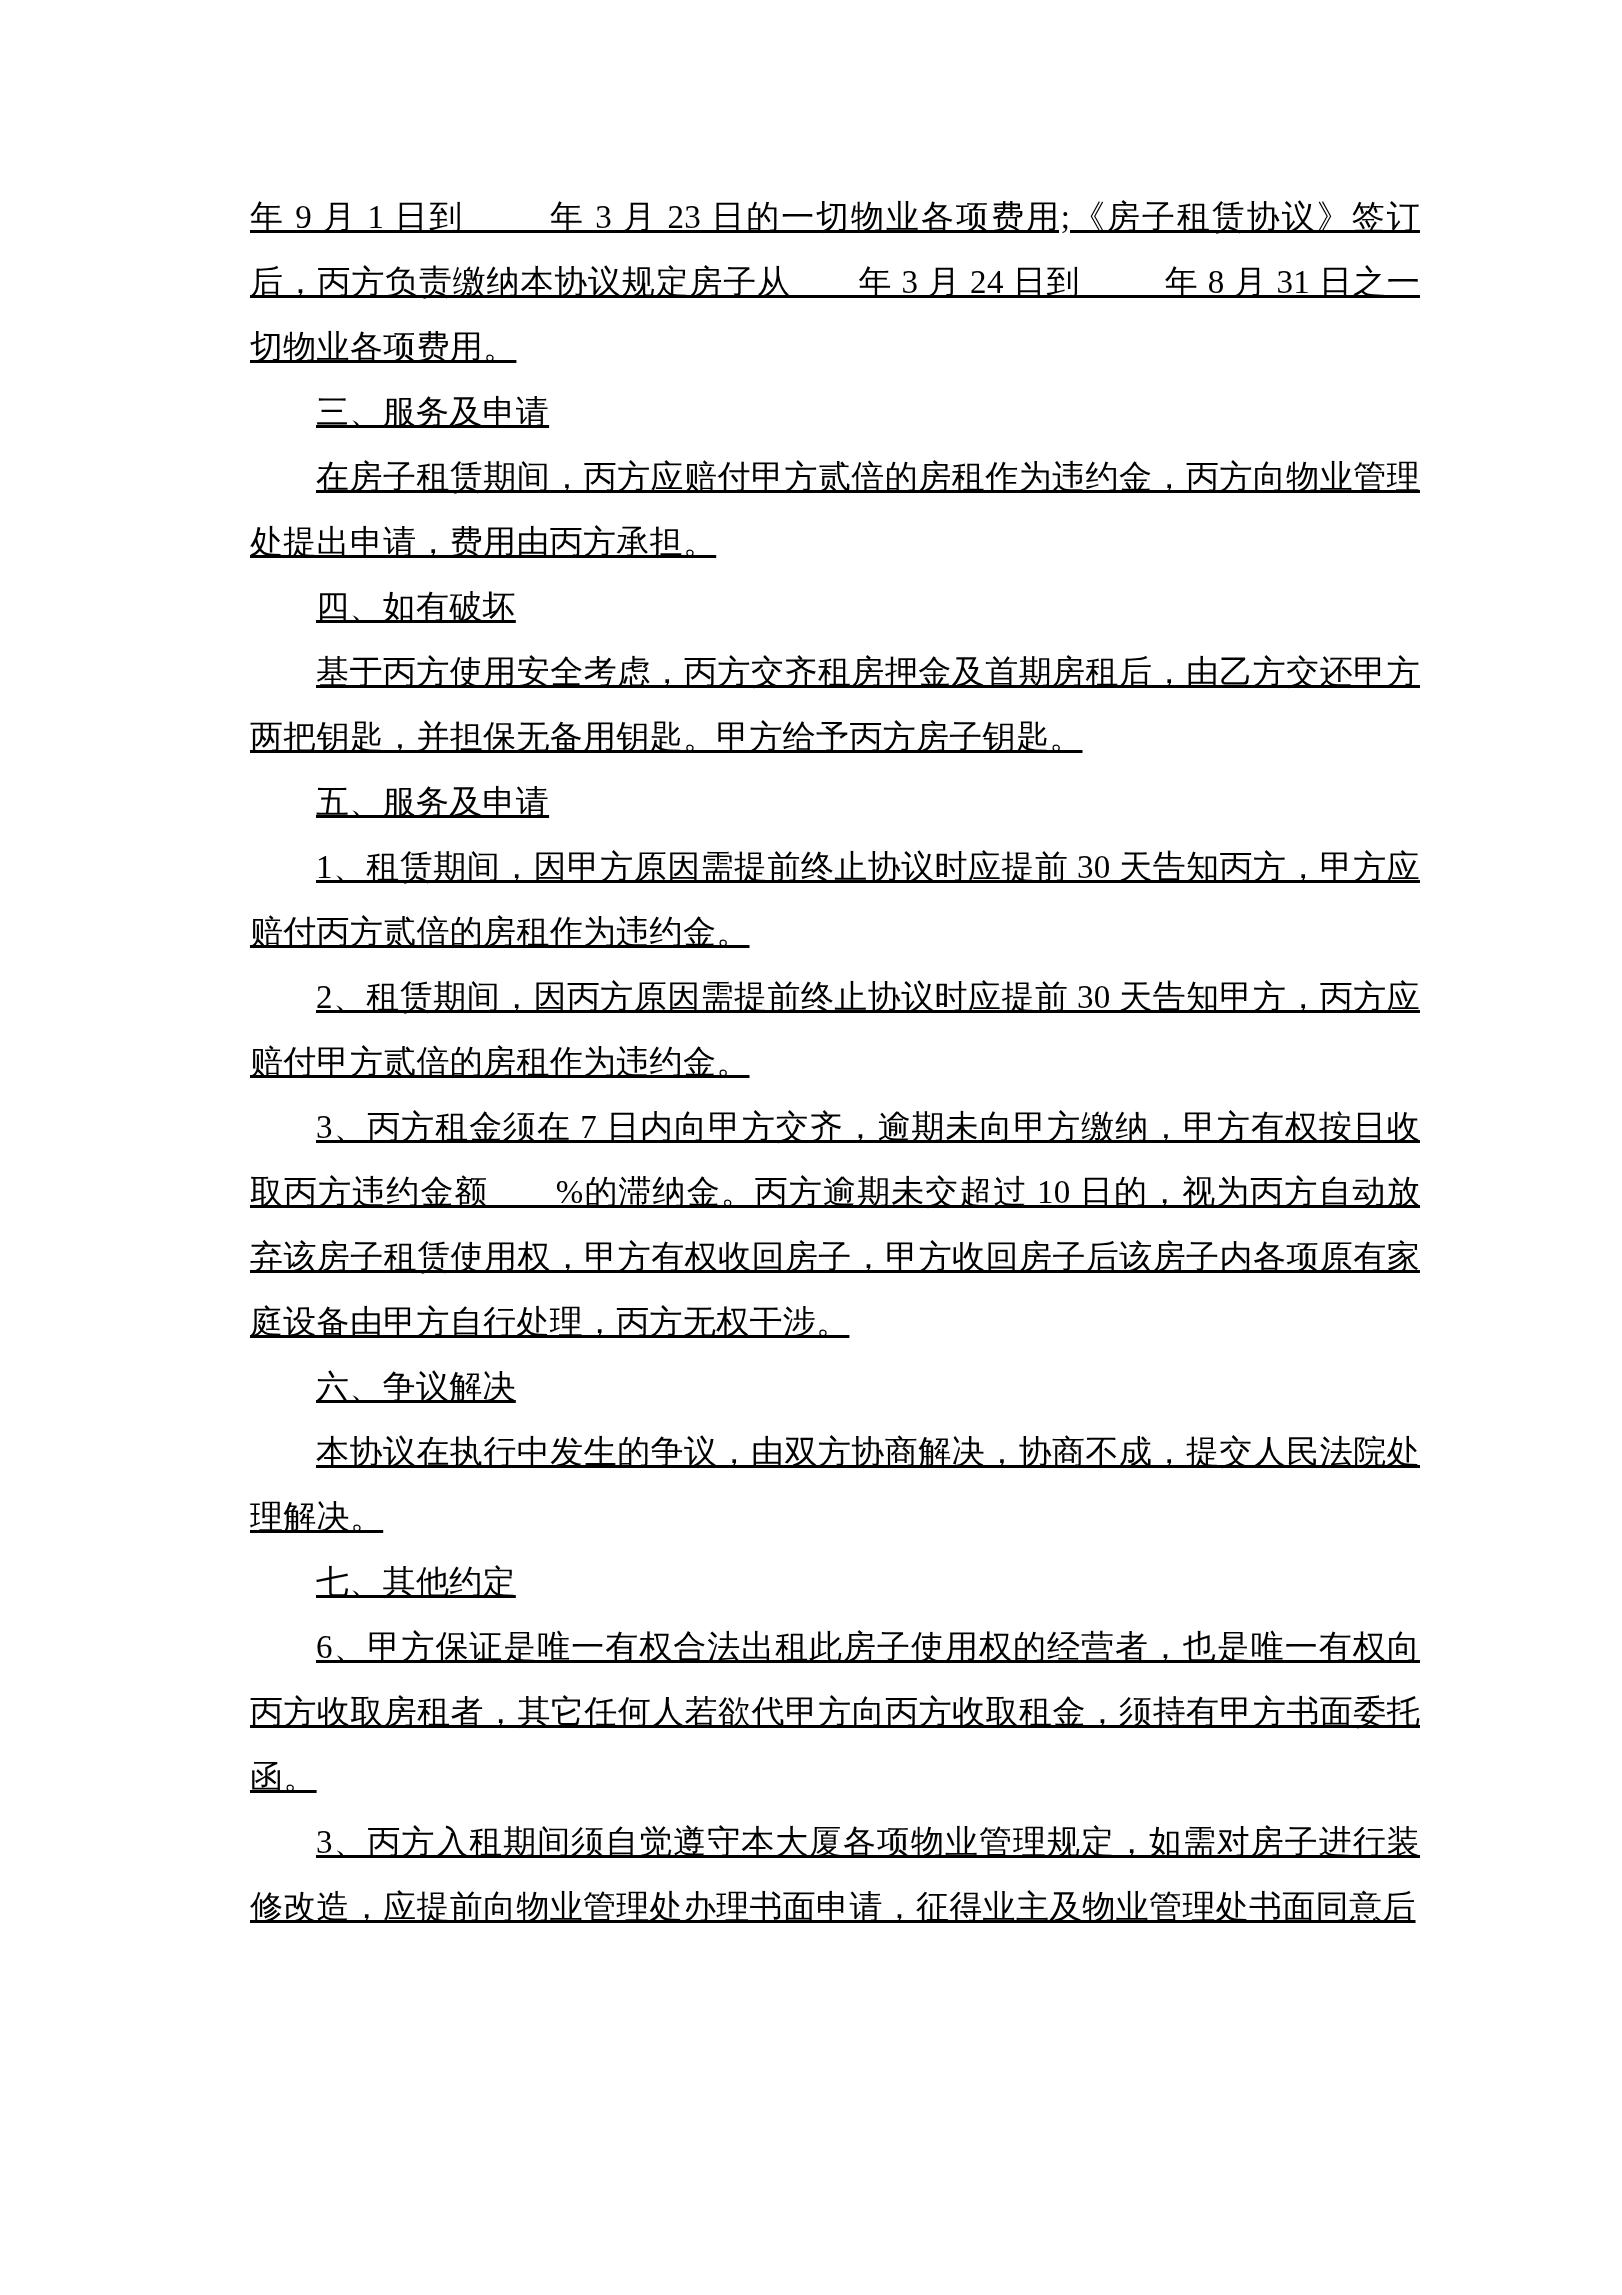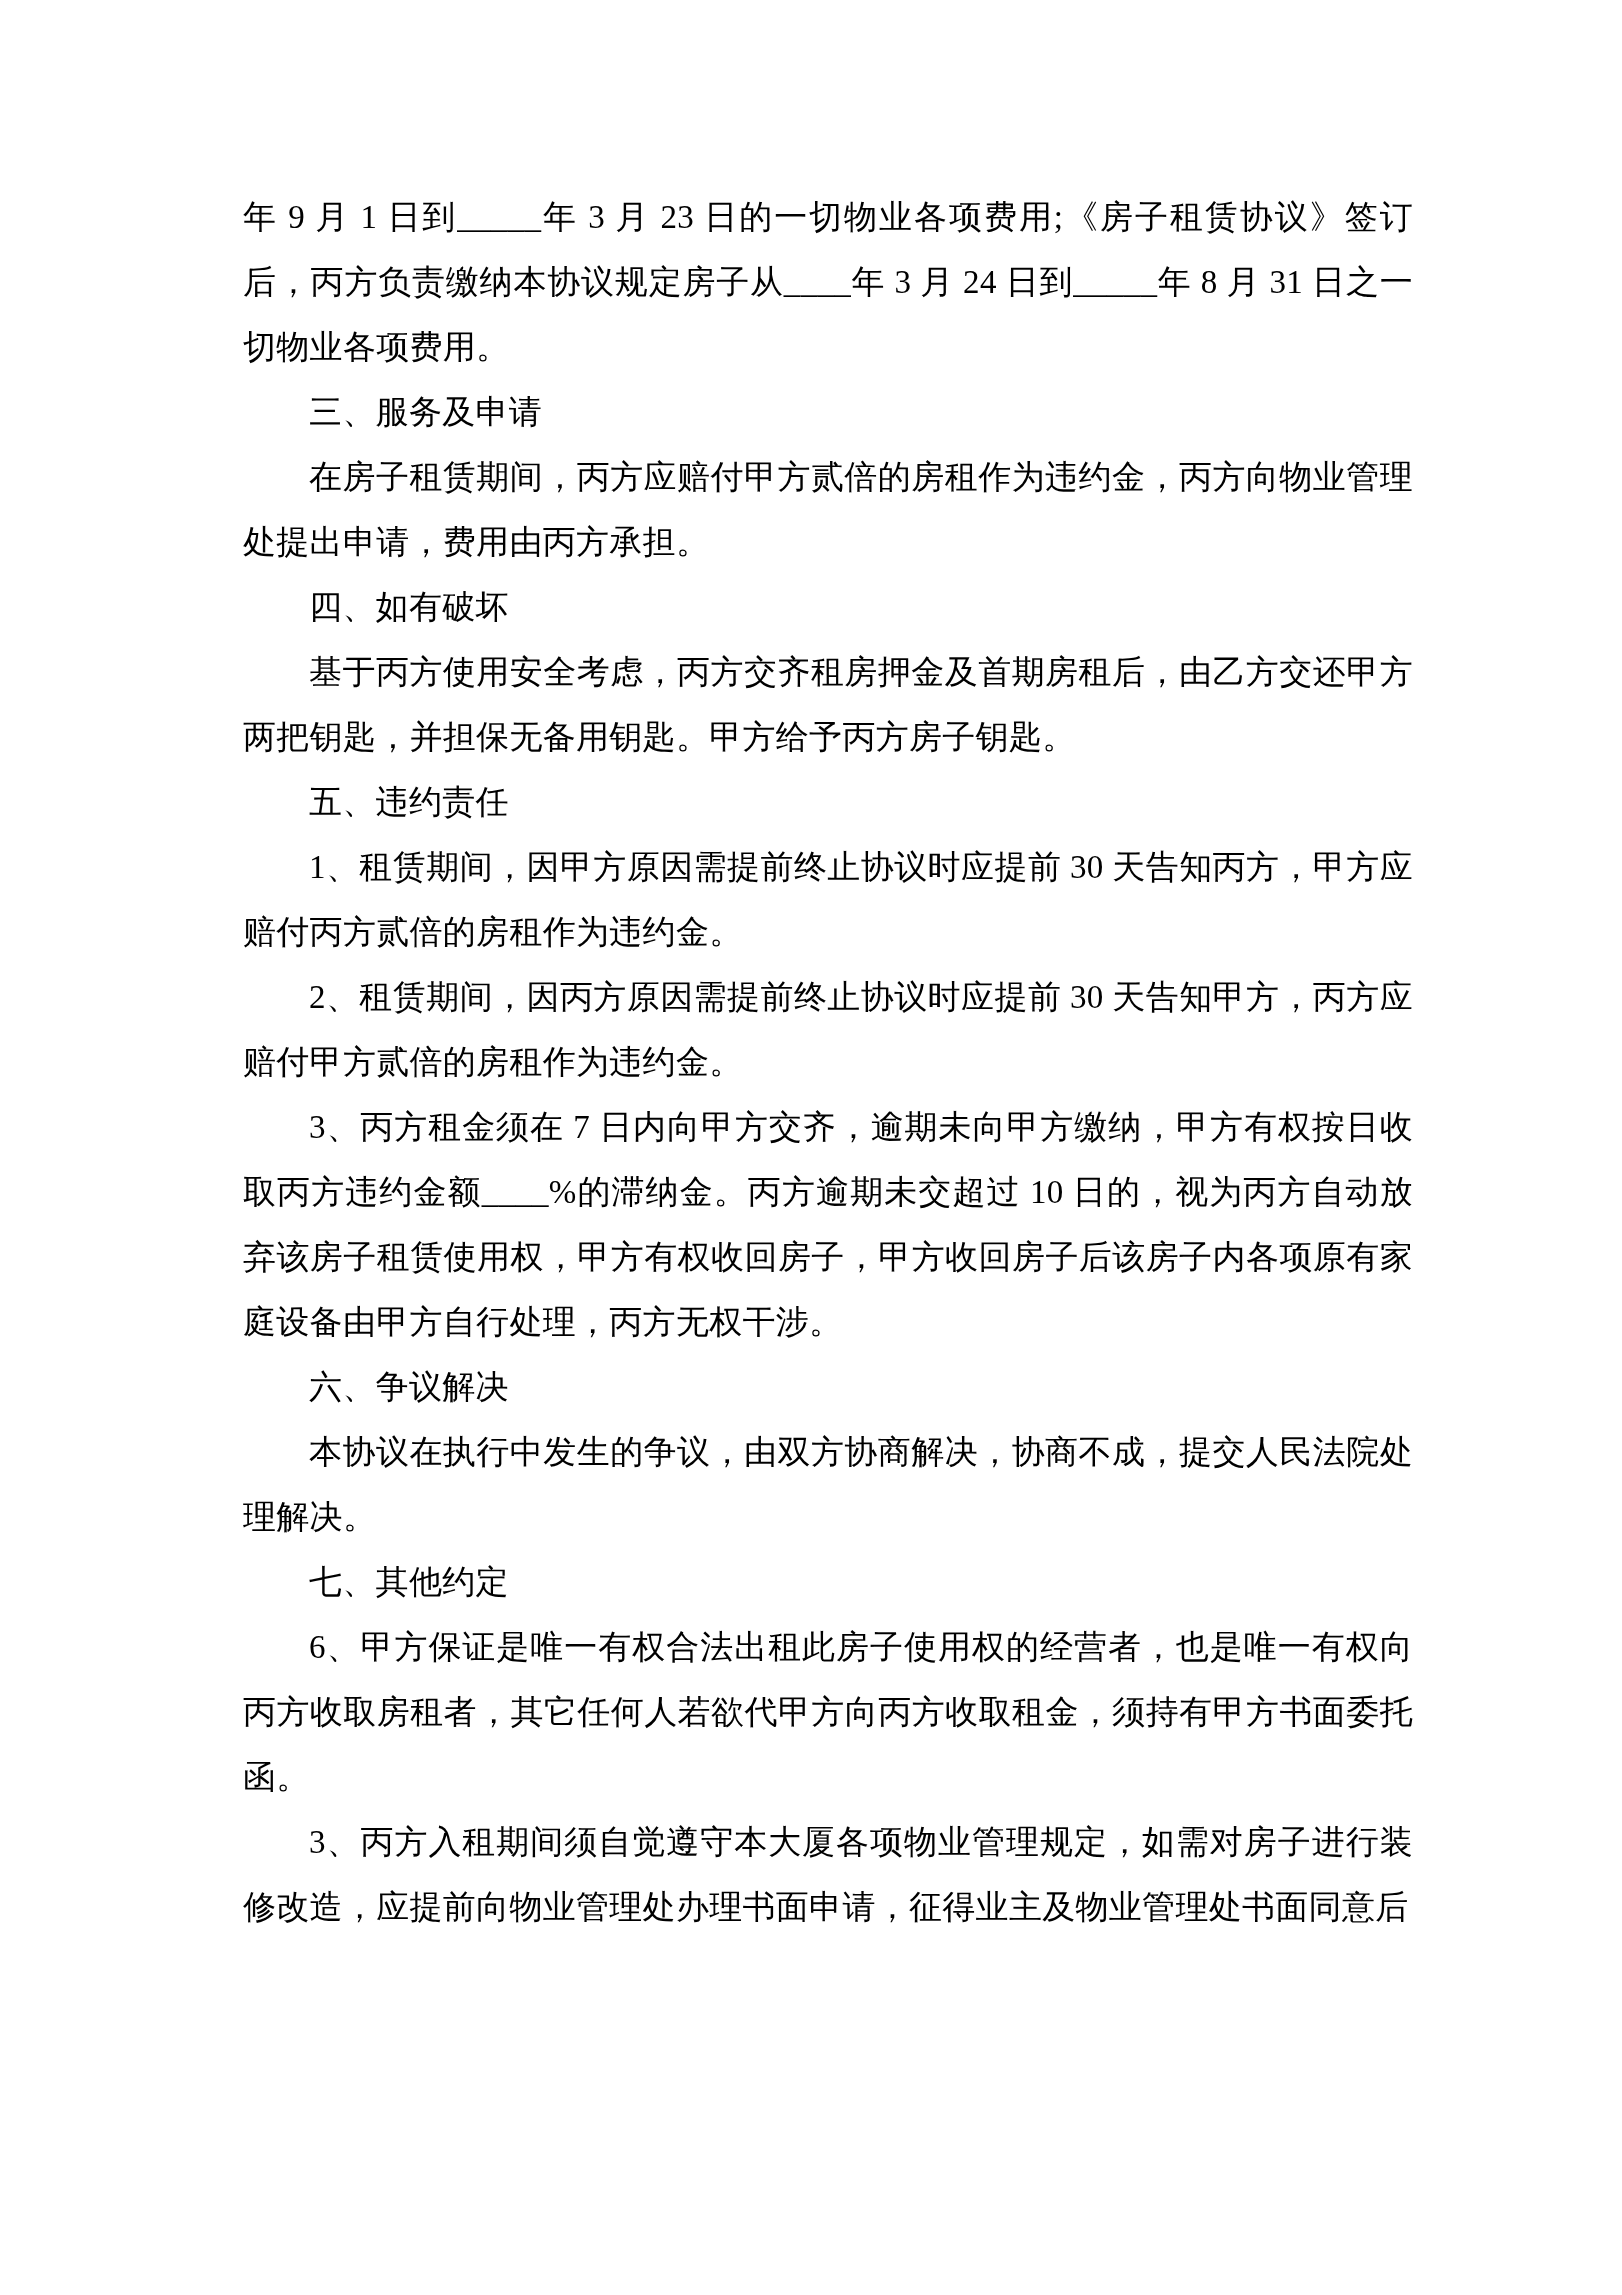--- a/index.html
+++ b/index.html
@@ -18,23 +18,24 @@
   .page {
     position: absolute;
     left: 0;
     top: 0;
     width: 1623px;
     height: 2295px;
     background: #ffffff;
   }
   .doc-body {
     position: absolute;
-    left: 243px;
+    left: 250px;
     top: 185px;
     width: 1170px; 
+    text-decoration: underline;
   }
   .para {
     margin: 0;
     font-size: 33px;
     line-height: 65px;
     text-align: justify;
     text-justify: inter-ideograph;
     letter-spacing: 0.3px;
     word-break: break-all;
   }
@@ -46,21 +47,21 @@
 <body>
 
 <div class="page">
   <div class="doc-body">
 
   <p class="para">年 9 月 1 日到_____年 3 月 23 日的一切物业各项费用;《房子租赁协议》签订后，丙方负责缴纳本协议规定房子从____年 3 月 24 日到_____年 8 月 31 日之一切物业各项费用。</p>
       <p class="para indent">三、服务及申请</p>
       <p class="para indent">在房子租赁期间，丙方应赔付甲方贰倍的房租作为违约金，丙方向物业管理处提出申请，费用由丙方承担。</p>
       <p class="para indent">四、如有破坏</p>
       <p class="para indent">基于丙方使用安全考虑，丙方交齐租房押金及首期房租后，由乙方交还甲方两把钥匙，并担保无备用钥匙。甲方给予丙方房子钥匙。</p>
-      <p class="para indent">五、违约责任</p>
+      <p class="para indent">五、服务及申请</p>
       <p class="para indent">1、租赁期间，因甲方原因需提前终止协议时应提前 30 天告知丙方，甲方应赔付丙方贰倍的房租作为违约金。</p>
       <p class="para indent">2、租赁期间，因丙方原因需提前终止协议时应提前 30 天告知甲方，丙方应赔付甲方贰倍的房租作为违约金。</p>
       <p class="para indent">3、丙方租金须在 7 日内向甲方交齐，逾期未向甲方缴纳，甲方有权按日收取丙方违约金额____%的滞纳金。丙方逾期未交超过 10 日的，视为丙方自动放弃该房子租赁使用权，甲方有权收回房子，甲方收回房子后该房子内各项原有家庭设备由甲方自行处理，丙方无权干涉。</p>
       <p class="para indent">六、争议解决</p>
       <p class="para indent">本协议在执行中发生的争议，由双方协商解决，协商不成，提交人民法院处理解决。</p>
       <p class="para indent">七、其他约定</p>
       <p class="para indent">6、甲方保证是唯一有权合法出租此房子使用权的经营者，也是唯一有权向丙方收取房租者，其它任何人若欲代甲方向丙方收取租金，须持有甲方书面委托函。</p>
       <p class="para indent">3、丙方入租期间须自觉遵守本大厦各项物业管理规定，如需对房子进行装修改造，应提前向物业管理处办理书面申请，征得业主及物业管理处书面同意后</p>
     </div>
 </div>

